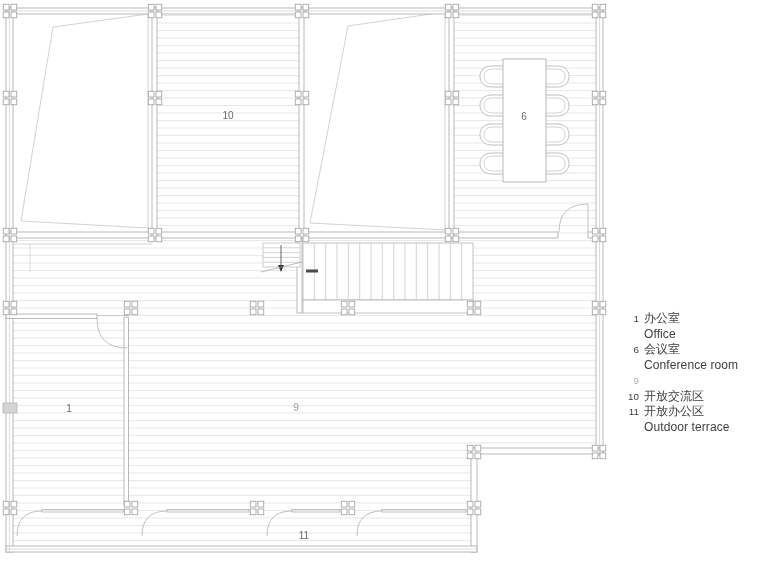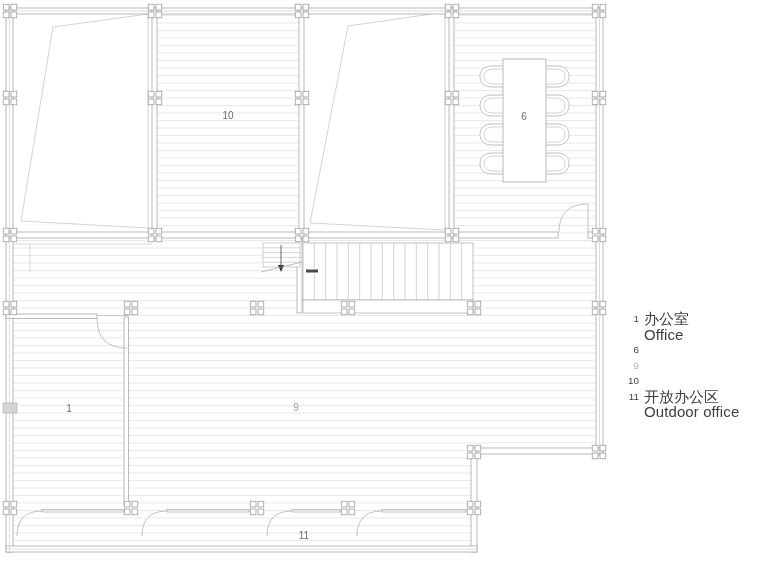--- a/index.html
+++ b/index.html
@@ -2,22 +2,22 @@
 <html><head>
 <meta charset="utf-8">
 <style>
   html,body{margin:0;padding:0;background:#ffffff;}
   .stage{position:relative;width:780px;height:565px;background:#ffffff;overflow:hidden;
          font-family:"Liberation Sans", "DejaVu Sans", sans-serif;}
   .stage svg{position:absolute;left:0;top:0;}
   .legend{position:absolute;left:627px;top:311px;width:150px;color:#3e3e3e;}
   .leg-row{display:flex;align-items:flex-start;}
   .leg-num{width:12px;text-align:right;margin-right:5px;font-size:9.8px;line-height:15.5px;flex:0 0 12px;}
-  .leg-zh{font-size:15px;line-height:15.5px;white-space:nowrap;}
-  .leg-en{font-size:15px;line-height:15.5px;white-space:nowrap;letter-spacing:0.1px;}
+  .leg-zh{font-size:12px;line-height:15.5px;white-space:nowrap;}
+  .leg-en{font-size:12px;line-height:15.5px;white-space:nowrap;letter-spacing:0.1px;}
   .leg-row.muted{color:#b0b0b0;}
   text{font-family:"Liberation Sans","DejaVu Sans",sans-serif;}
 </style>
 </head>
 <body>
 
 <div class="stage">
 
 <svg width="780" height="565" viewBox="0 0 780 565">
   <defs>
@@ -187,31 +187,36 @@
 <div class="legend">
   <div class="leg-row">
     <span class="leg-num">1</span>
     <div>
       <div class="leg-zh">办公室</div>
       <div class="leg-en">Office</div>
     </div>
   </div>
   <div class="leg-row">
     <span class="leg-num">6</span>
+    <div>
+      <div class="leg-zh">会议室</div>
+      <div class="leg-en">Conference room</div>
+    </div>
   </div>
   <div class="leg-row muted">
     <span class="leg-num">9</span>
   </div>
   <div class="leg-row">
     <span class="leg-num">10</span>
     <div>
+      <div class="leg-zh">开放交流区</div>
     </div>
   </div>
   <div class="leg-row">
     <span class="leg-num">11</span>
     <div>
       <div class="leg-zh">开放办公区</div>
-      <div class="leg-en">Outdoor office</div>
+      <div class="leg-en">Outdoor terrace</div>
     </div>
   </div>
 </div>
 
 </div>
 
 </body></html>

